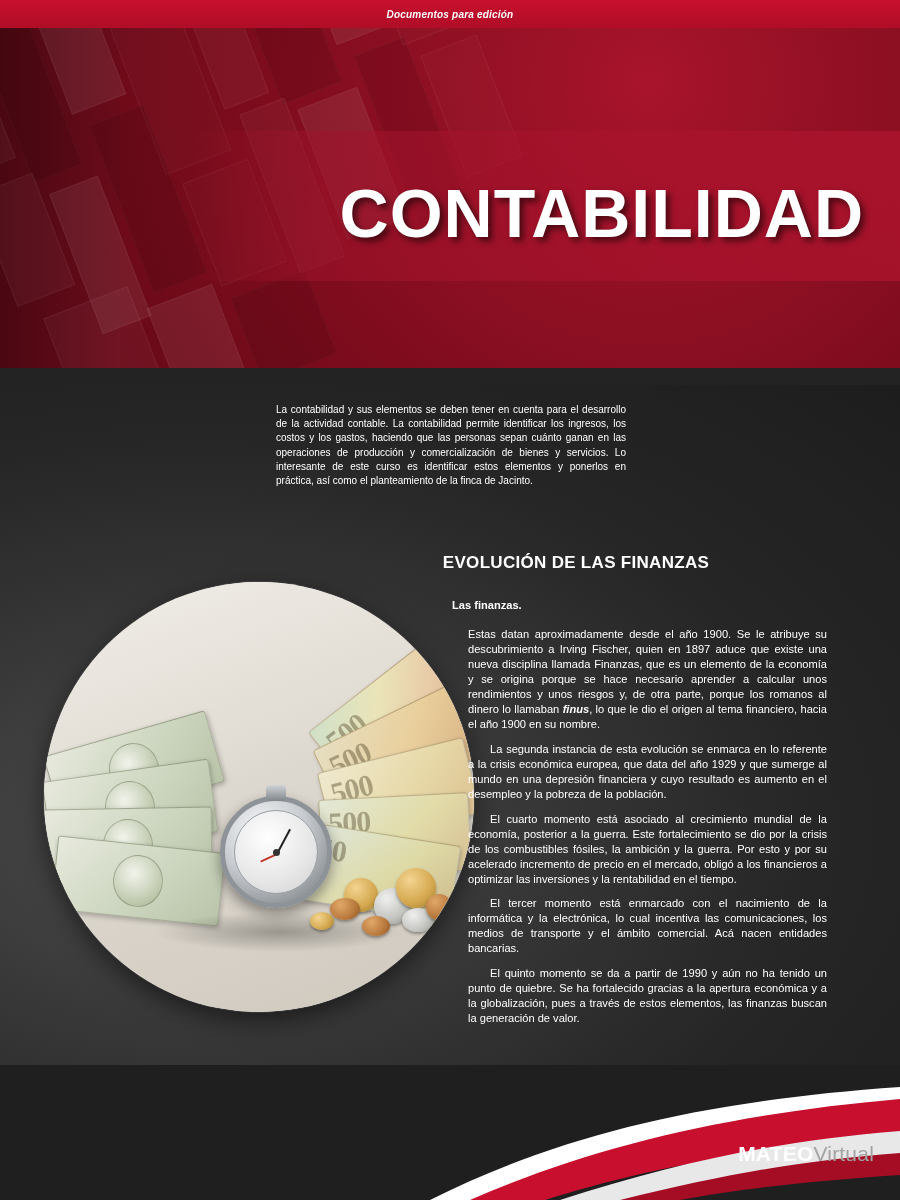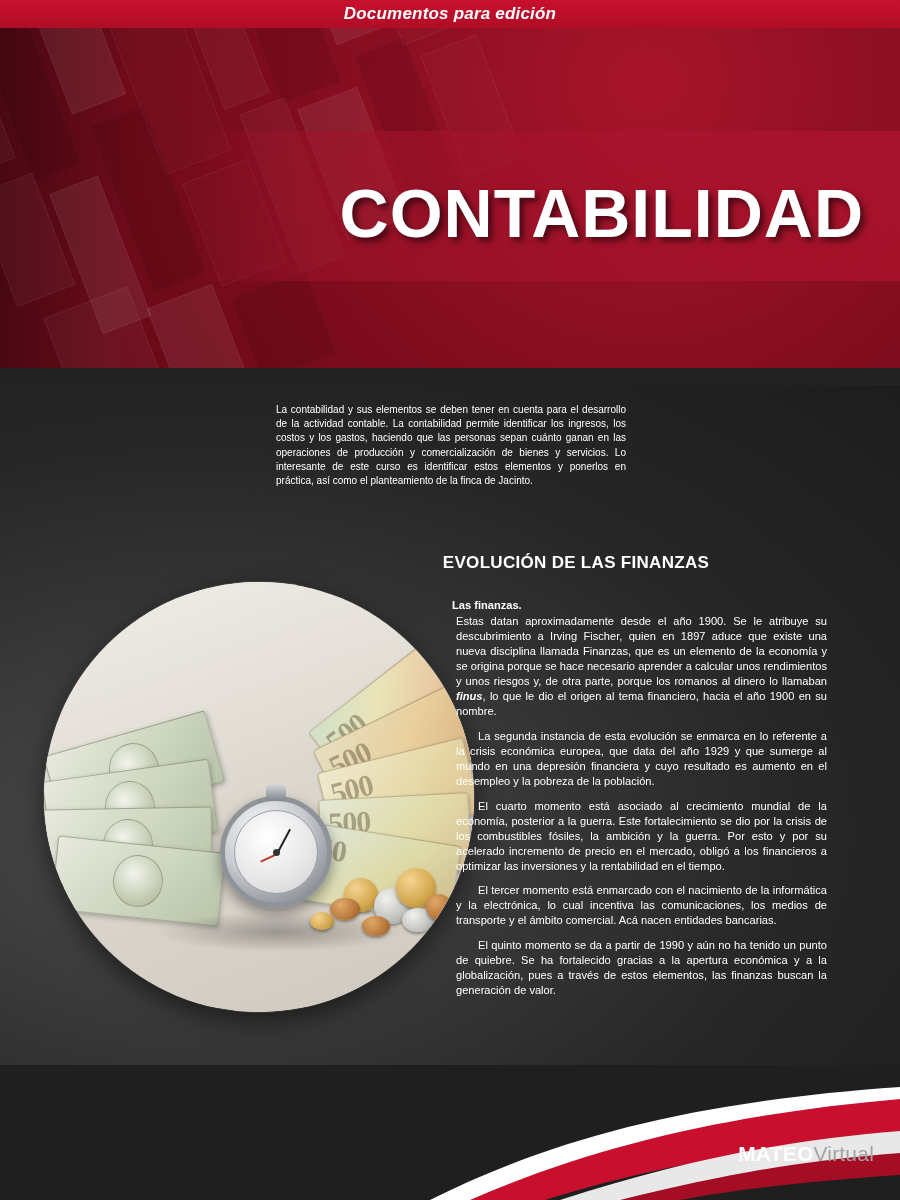--- a/index.html
+++ b/index.html
@@ -24,21 +24,21 @@
   .topbar {
     position: absolute; top: 0; left: 0;
     width: 900px; height: 28px;
     background: #c8102e;
     background: linear-gradient(180deg,#c8102e 0%, #b00d26 100%);
     display: flex; align-items: center; justify-content: center;
     z-index: 30;
   }
   .topbar-title {
     color: #ffffff;
-    font-size: 17px;
+    font-size: 10px;
     font-weight: bold;
     font-style: italic;
     letter-spacing: .2px;
   }
 
   
   .hero {
     position: absolute; top: 11px; left: 0;
     width: 900px; height: 357px;
     background: #8c0d20;
@@ -120,23 +120,23 @@
     left: 452px; top: 213px;
     width: 375px;
     color: #ffffff;
     font-size: 11.1px;
     line-height: 1.35;
     text-align: justify;
   }
   .article .lead-label {
     font-weight: bold;
     display: block;
-    margin-bottom: 1px;
-  }
-  .article p { margin: 0 0 10px 4px; text-indent: 22px; }
+    margin-bottom: 14px;
+  }
+  .article p { margin: 0 0 10px 16px; text-indent: 22px; }
   .article p.first { text-indent: 0; }
   .article i { font-style: italic; font-weight: bold; }
 
   
   .photo {
     position: absolute;
     left: 44px; top: 197px;
     width: 430px; height: 430px;
     border-radius: 50%;
     overflow: hidden;

